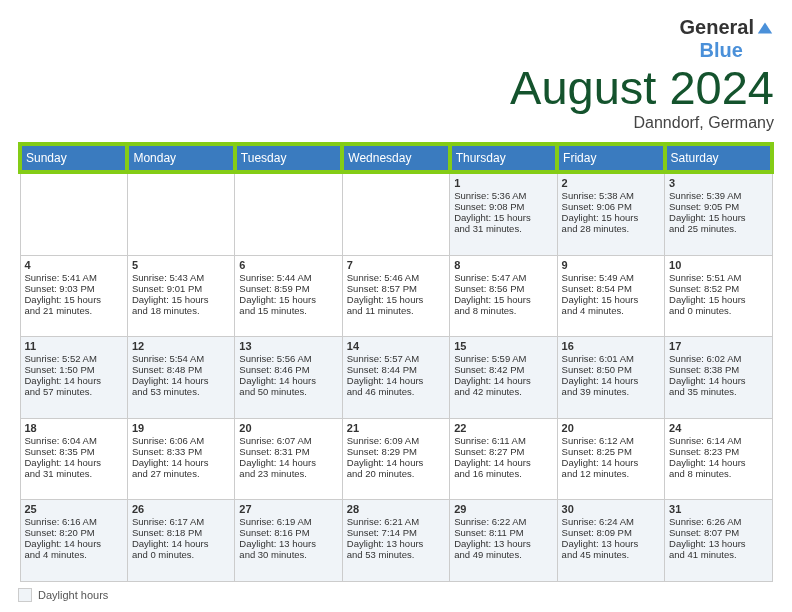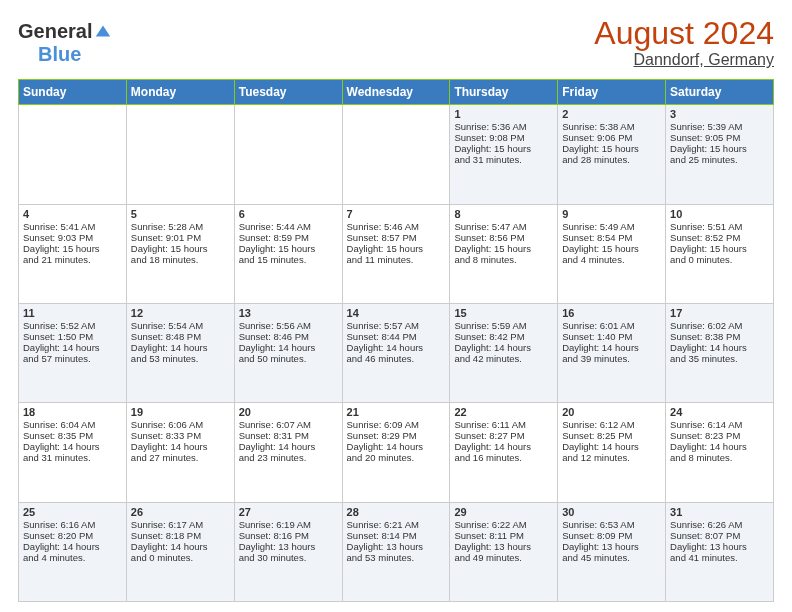--- a/index.html
+++ b/index.html
@@ -13,22 +13,23 @@
     .page {
       width: 792px;
       height: 612px;
       padding: 16px 18px 10px 18px;
       display: flex;
       flex-direction: column;
     }
     .header {
       display: flex;
       justify-content: space-between;
-      align-items: center;
+      align-items: flex-end;
       margin-bottom: 10px;
+      flex-direction: column;
     }
     .logo {
       display: flex;
       flex-direction: column;
       align-items: flex-start;
     }
     .logo-text {
       display: flex;
       align-items: center;
       font-size: 20px;
@@ -39,45 +40,44 @@
     .logo-icon {
       width: 18px;
       height: 18px;
       margin-left: 2px;
       display: inline-block;
     }
     .title-block {
       text-align: right;
     }
     .month-year {
-      font-size: 32px;
+      font-size: 47px;
       font-weight: normal;
-      color: #c2410c;
+      color: #14532d;
       line-height: 1.1;
     }
     .location {
       font-size: 16px;
       color: #444;
-      text-decoration: underline;
     }
     .calendar {
       flex: 1;
       border: 1px solid #ccc;
       border-collapse: collapse;
       width: 100%;
       table-layout: fixed;
     }
     .calendar th {
       background: #3a7bbf;
       color: #fff;
       font-size: 12px;
-      font-weight: bold;
+      font-weight: normal;
       padding: 5px 4px;
       text-align: left;
-      border: 1px solid #84cc16;
+      border: 4px solid #84cc16;
     }
     .calendar td {
       border: 1px solid #ccc;
       vertical-align: top;
       padding: 3px 4px;
       font-size: 9.5px;
       color: #333;
       background: #fff;
     }
     .calendar tr:nth-child(odd) td {
@@ -177,21 +177,21 @@
         <tr>
           <td>
             <span class="day-num">4</span>
             <div>Sunrise: 5:41 AM</div>
             <div>Sunset: 9:03 PM</div>
             <div>Daylight: 15 hours</div>
             <div>and 21 minutes.</div>
           </td>
           <td>
             <span class="day-num">5</span>
-            <div>Sunrise: 5:28 AM</div>
+            <div>Sunrise: 5:43 AM</div>
             <div>Sunset: 9:01 PM</div>
             <div>Daylight: 15 hours</div>
             <div>and 18 minutes.</div>
           </td>
           <td>
             <span class="day-num">6</span>
             <div>Sunrise: 5:44 AM</div>
             <div>Sunset: 8:59 PM</div>
             <div>Daylight: 15 hours</div>
             <div>and 15 minutes.</div>
@@ -257,21 +257,21 @@
           <td>
             <span class="day-num">15</span>
             <div>Sunrise: 5:59 AM</div>
             <div>Sunset: 8:42 PM</div>
             <div>Daylight: 14 hours</div>
             <div>and 42 minutes.</div>
           </td>
           <td>
             <span class="day-num">16</span>
             <div>Sunrise: 6:01 AM</div>
-            <div>Sunset: 1:40 PM</div>
+            <div>Sunset: 8:50 PM</div>
             <div>Daylight: 14 hours</div>
             <div>and 39 minutes.</div>
           </td>
           <td>
             <span class="day-num">17</span>
             <div>Sunrise: 6:02 AM</div>
             <div>Sunset: 8:38 PM</div>
             <div>Daylight: 14 hours</div>
             <div>and 35 minutes.</div>
           </td>
@@ -345,42 +345,46 @@
           <td>
             <span class="day-num">27</span>
             <div>Sunrise: 6:19 AM</div>
             <div>Sunset: 8:16 PM</div>
             <div>Daylight: 13 hours</div>
             <div>and 30 minutes.</div>
           </td>
           <td>
             <span class="day-num">28</span>
             <div>Sunrise: 6:21 AM</div>
-            <div>Sunset: 8:14 PM</div>
+            <div>Sunset: 7:14 PM</div>
             <div>Daylight: 13 hours</div>
             <div>and 53 minutes.</div>
           </td>
           <td>
             <span class="day-num">29</span>
             <div>Sunrise: 6:22 AM</div>
             <div>Sunset: 8:11 PM</div>
             <div>Daylight: 13 hours</div>
             <div>and 49 minutes.</div>
           </td>
           <td>
             <span class="day-num">30</span>
-            <div>Sunrise: 6:53 AM</div>
+            <div>Sunrise: 6:24 AM</div>
             <div>Sunset: 8:09 PM</div>
             <div>Daylight: 13 hours</div>
             <div>and 45 minutes.</div>
           </td>
           <td>
             <span class="day-num">31</span>
             <div>Sunrise: 6:26 AM</div>
             <div>Sunset: 8:07 PM</div>
             <div>Daylight: 13 hours</div>
             <div>and 41 minutes.</div>
           </td>
         </tr>
       </tbody>
   </table>
 
+  <div class="footer">
+    <div class="daylight-box"></div>
+    <span>Daylight hours</span>
+  </div>
 </div>
 
 </body></html>

